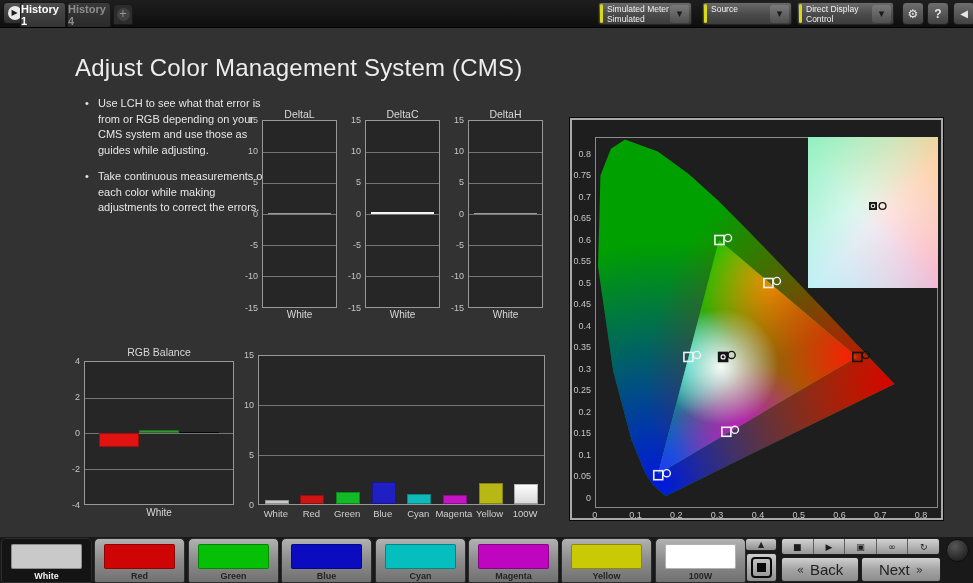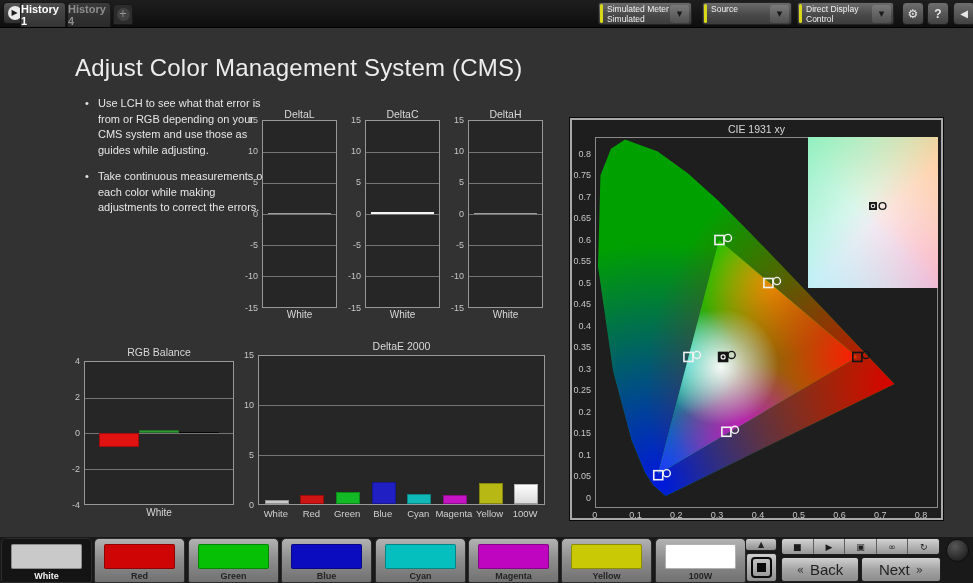--- a/index.html
+++ b/index.html
@@ -223,21 +223,20 @@
         <div class="bar" style="left: 94px; width: 40px; top: 69.5px; height: 1.5px; background: rgb(7, 7, 12);"></div>
       </div>
       <div class="ylab" style="left: 2px; top: 11.5px;">4</div>
       <div class="ylab" style="left: 2px; top: 47.5px;">2</div>
       <div class="ylab" style="left: 2px; top: 83.5px;">0</div>
       <div class="ylab" style="left: 2px; top: 119.5px;">-2</div>
       <div class="ylab" style="left: 2px; top: 155.5px;">-4</div>
       <div class="xlab" style="left: 26px; top: 163px; width: 150px;">White</div>
     </div>
   <div class="abs" id="chart-de" style="left:232px;top:340px;width:322px;height:180px">
-      <div class="ctitle" style="left: 26px; top: 0px; width: 287px;">DeltaE 2000</div>
       <div class="plotbox" style="left: 26px; top: 15px; width: 287px; height: 150px;">
         <div class="grid" style="top: 49.3px;"></div>
         <div class="grid" style="top: 98.7px;"></div>
         <div class="bar" style="left: 5.8px; width: 24px; bottom: 0px; height: 4.4px; background: rgb(201, 201, 201);"></div>
         <div class="bar" style="left: 41.4px; width: 24px; bottom: 0px; height: 8.9px; background: rgb(207, 20, 20);"></div>
         <div class="bar" style="left: 77.1px; width: 24px; bottom: 0px; height: 11.8px; background: rgb(18, 186, 37);"></div>
         <div class="bar" style="left: 112.7px; width: 24px; bottom: 0px; height: 21.7px; background: rgb(31, 31, 196);"></div>
         <div class="bar" style="left: 148.3px; width: 24px; bottom: 0px; height: 10.4px; background: rgb(16, 184, 184);"></div>
         <div class="bar" style="left: 183.9px; width: 24px; bottom: 0px; height: 9.4px; background: rgb(196, 20, 196);"></div>
         <div class="bar" style="left: 219.6px; width: 24px; bottom: 0px; height: 20.7px; background: rgb(184, 184, 20);"></div>
@@ -251,21 +250,20 @@
       <div class="catlab" style="left: 59.4px; top: 168px; width: 40px;">Red</div>
       <div class="catlab" style="left: 95.1px; top: 168px; width: 40px;">Green</div>
       <div class="catlab" style="left: 130.7px; top: 168px; width: 40px;">Blue</div>
       <div class="catlab" style="left: 166.3px; top: 168px; width: 40px;">Cyan</div>
       <div class="catlab" style="left: 201.9px; top: 168px; width: 40px;">Magenta</div>
       <div class="catlab" style="left: 237.6px; top: 168px; width: 40px;">Yellow</div>
       <div class="catlab" style="left: 273.2px; top: 168px; width: 40px;">100W</div>
     </div>
 
   <div class="ciepanel">
-    <div class="cietitle">CIE 1931 xy</div>
     <svg class="cieplot" id="ciesvg" width="343" height="371">
         <defs>
           <radialGradient id="gb" gradientUnits="userSpaceOnUse" cx="65" cy="345" r="240">
             <stop offset="0" stop-color="#0018dc"></stop>
             <stop offset="1" stop-color="#0018dc" stop-opacity="0"></stop>
           </radialGradient>
           <radialGradient id="gr" gradientUnits="userSpaceOnUse" cx="300" cy="247" r="250">
             <stop offset="0" stop-color="#dc0000"></stop>
             <stop offset="1" stop-color="#dc0000" stop-opacity="0"></stop>
           </radialGradient>

